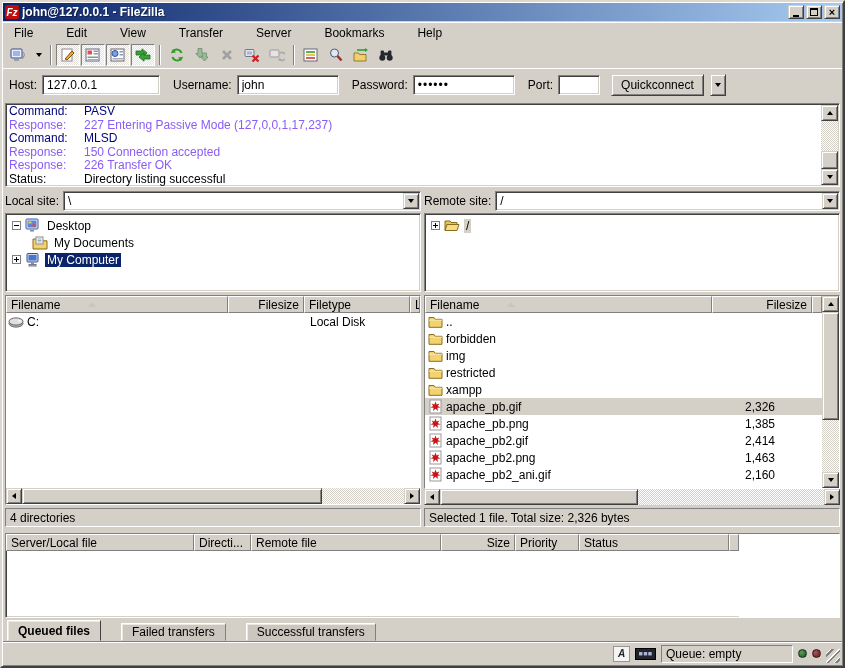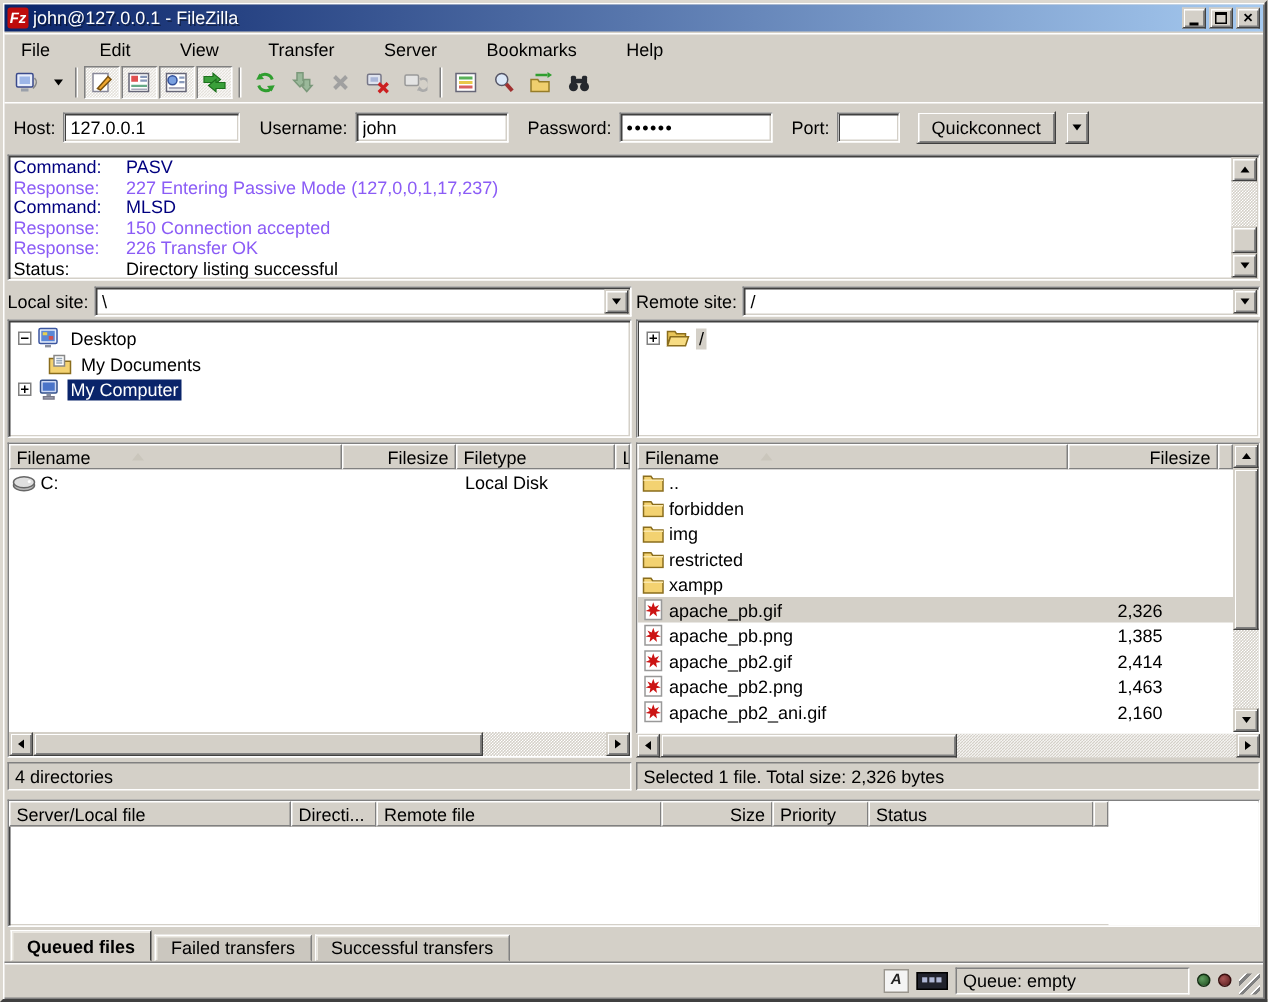--- a/index.html
+++ b/index.html
@@ -5,21 +5,21 @@
 *{box-sizing:border-box;margin:0;padding:0;font-family:"Liberation Sans",sans-serif}
 html,body{width:845px;height:668px;overflow:hidden;background:#d4d0c8}
 .window{width:845px;height:668px;display:flex;flex-direction:column;background:#d4d0c8;
  border:2px solid;border-color:#dcd8d0 #404040 #404040 #dcd8d0;box-shadow:inset 1px 1px 0 #fff,inset -1px -1px 0 #808080;padding:1px}
 .raised{background:#d4d0c8;border:1px solid;border-color:#d4d0c8 #404040 #404040 #d4d0c8;box-shadow:inset 1px 1px 0 #fff,inset -1px -1px 0 #808080}
 .sunken{border:1px solid;border-color:#808080 #fff #fff #808080;box-shadow:inset 1px 1px 0 #404040,inset -1px -1px 0 #d4d0c8}
 .dither{background-color:#d4d0c8;background-image:linear-gradient(45deg,#fff 25%,transparent 25%,transparent 75%,#fff 75%),linear-gradient(45deg,#fff 25%,transparent 25%,transparent 75%,#fff 75%);background-size:2px 2px;background-position:0 0,1px 1px}
 
 .titlebar{height:18px;flex:none;background:linear-gradient(90deg,#0a246a,#a6caf0);display:flex;align-items:center;gap:3px;padding:0 2px;margin-bottom:1px}
 .appicon{width:14px;height:14px;flex:none;background:#bf0c0c;color:#fff;font-size:10px;font-weight:bold;font-style:italic;display:flex;align-items:center;justify-content:center;border-radius:2px}
-.title{color:#fff;font-weight:normal;font-size:12px;flex:1;white-space:nowrap;overflow:hidden;text-shadow:1px 1px 0 rgba(0,0,0,.4)}
+.title{color:#fff;font-weight:bold;font-size:12px;flex:1;white-space:nowrap;overflow:hidden;text-shadow:1px 1px 0 rgba(0,0,0,.4)}
 .wbtns{display:flex;gap:2px}
 .wbtn{width:16px;height:14px;display:flex;align-items:center;justify-content:center;cursor:default}
 .g-min{width:6px;height:8px;border-bottom:2px solid #000;margin-top:2px}
 .g-max{width:8px;height:8px;border:1px solid #000;border-top:2px solid #000}
 .g-close{font-size:11px;font-weight:bold;line-height:10px}
 
 .menubar{height:20px;flex:none;display:flex;align-items:center;padding:0 3px;gap:17px;border-top:1px solid #fff}
 .menu-item{padding:2px 8px;font-size:12px;cursor:default}
 
 .toolbar{height:26px;flex:none;display:flex;align-items:center;padding:0 3px;gap:1px}
@@ -84,29 +84,29 @@
 .lname{width:201px;flex:none}.lsize{width:76px;flex:none}.ltype{flex:1}
 .hscroll{height:16px;flex:none;display:flex}
 .hthumb{height:16px;flex:none}
 .pstat{height:19px;flex:none;margin-top:3px;border:1px solid;border-color:#808080 #fff #fff #808080;display:flex;align-items:center;padding:0 4px;font-size:12px;white-space:nowrap;overflow:hidden}
 .splith{height:6px;flex:none}
 
 .queuewrap{height:85px;flex:none;margin:0 2px;background:#fff;display:flex;flex-direction:row}
 .qc0{width:188px}.qc1{width:57px}.qc2{width:190px}.qc3{width:74px;justify-content:flex-end}.qc4{width:64px}.qc5{width:150px}.qcf{flex:1}
 .qbody{flex:1;background:#fff}
 
-.tabsrow{height:23px;flex:none;display:flex;align-items:flex-end;padding:2px 2px 0 4px;gap:2px}
+.tabsrow{height:23px;flex:none;display:flex;align-items:flex-end;padding:2px 2px 0 4px;gap:20px}
 .tab{height:19px;padding:2px 10px;font-size:12px;background:#d4d0c8;border:1px solid;border-color:#fff #808080 transparent #fff;box-shadow:inset 1px 1px 0 #ece9e2;display:flex;align-items:center;white-space:nowrap}
 .tab.active{height:21px;font-weight:bold;border-color:#fff #404040 transparent #fff;background:#d4d0c8}
 .tab:not(.active){background:#cbc7bf;height:18px}
 
 .statusbar{height:24px;flex:none;display:flex;align-items:center;justify-content:flex-end;gap:5px;padding:2px 2px 2px 4px;border-top:1px solid #808080;box-shadow:inset 0 1px 0 #fff}
 .sb-ascii{width:17px;height:16px;background:#f4f4f4;border:1px solid #9a968e;display:flex;align-items:center;justify-content:center;font-size:10px;font-weight:bold;font-style:italic;color:#222}
 .sb-enc{width:21px;height:12px;background:#20222c;border:1px solid #000;display:flex;align-items:center;justify-content:center;color:#aeb6d4;font-size:7px;letter-spacing:.5px;font-weight:bold}
-.sb-queue{width:156px;height:18px;border:1px solid;border-color:#808080 #fff #fff #808080;display:flex;align-items:center;padding:0 4px;font-size:12px;background:#d4d0c8}
+.sb-queue{width:132px;height:18px;border:1px solid;border-color:#808080 #fff #fff #808080;display:flex;align-items:center;padding:0 4px;font-size:12px;background:#d4d0c8}
 .led{width:9px;height:9px;border-radius:50%;flex:none}
 .led-green{background:radial-gradient(circle at 35% 35%,#5f9e5f,#1d4a1d);border:1px solid #143014}
 .led-red{background:radial-gradient(circle at 35% 35%,#a85555,#571c1c);border:1px solid #3a1010}
 .grip{width:14px;height:14px;align-self:flex-end;background:repeating-linear-gradient(135deg,transparent 0 3px,#fff 3px 4px,#808080 4px 6px)}
 svg{display:block}
 </style>
 </head>
 <body>
 
 <div class="window">

